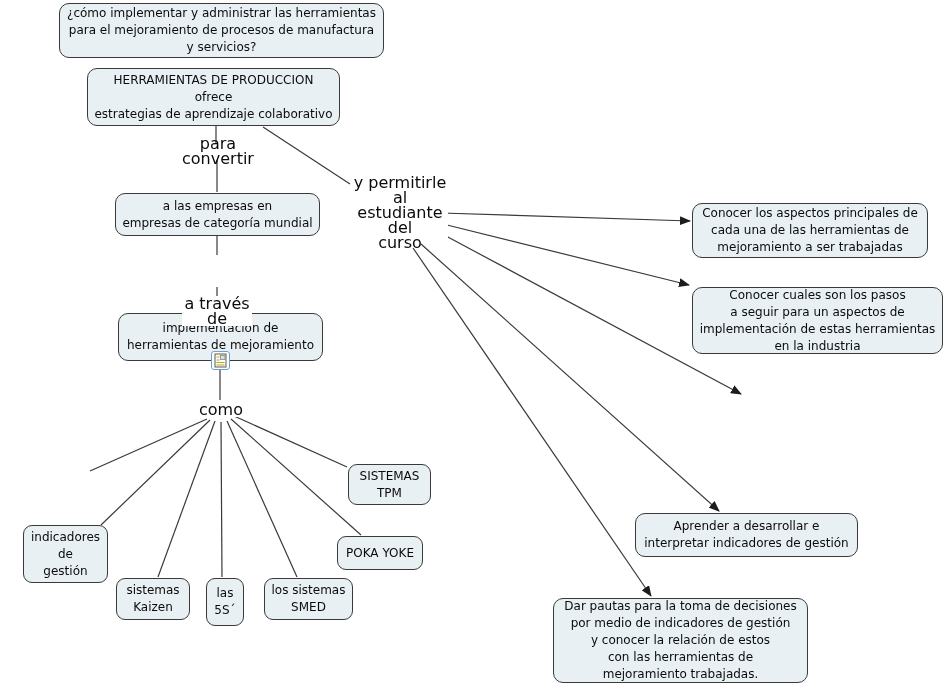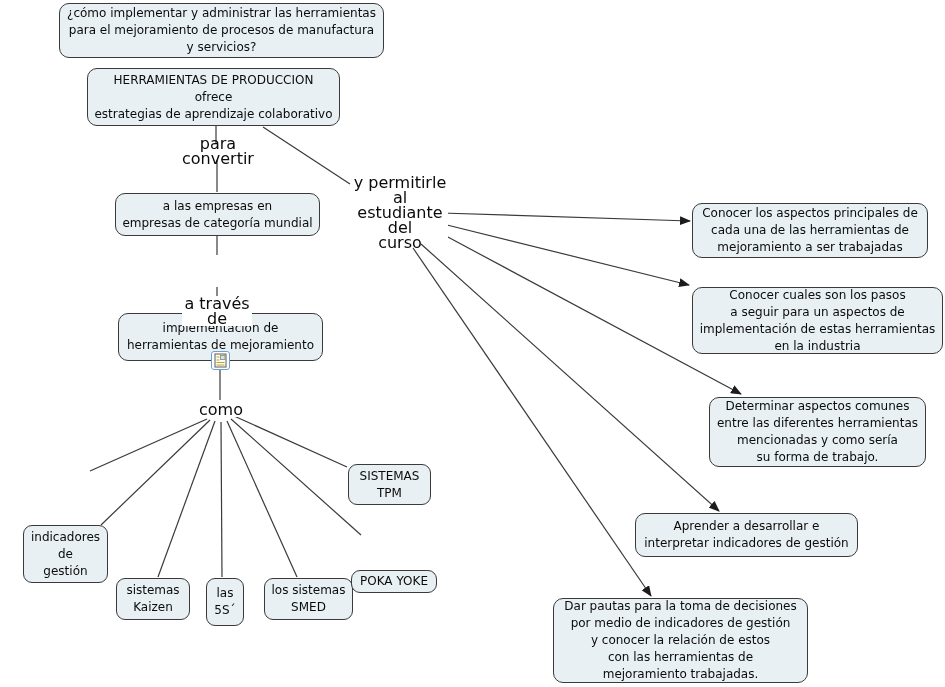--- a/index.html
+++ b/index.html
@@ -26,21 +26,21 @@
   
   #n-question        { left:59px;  top:3px;   width:325px; height:55px; }
   #n-herramientas    { left:87px;  top:68px;  width:253px; height:58px; }
   #n-empresas        { left:115px; top:193px; width:205px; height:43px; }
   #n-implementacion  { left:118px; top:313px; width:205px; height:48px; }
   #n-sistemas-visuales { left:3px;   top:471px; width:119px; height:29px; }
   #n-indicadores     { left:23px;  top:525px; width:85px;  height:58px; }
   #n-kaizen          { left:116px; top:578px; width:74px;  height:42px; }
   #n-las-5s          { left:206px; top:578px; width:38px;  height:48px; }
   #n-smed            { left:264px; top:578px; width:89px;  height:42px; }
-  #n-poka-yoke       { left:351px; top:536px; width:86px;  height:23px;margin-top:34px; }
+  #n-poka-yoke       { left:337px; top:536px; width:86px;  height:34px; }
   #n-tpm             { left:348px; top:464px; width:83px;  height:41px; }
   #n-obj1            { left:692px; top:203px; width:236px; height:55px; }
   #n-obj2            { left:692px; top:287px; width:251px; height:67px; }
   #n-obj3            { left:709px; top:397px; width:217px; height:70px; }
   #n-obj4            { left:635px; top:513px; width:223px; height:44px; }
   #n-obj5            { left:553px; top:598px; width:255px; height:85px; }
   #l-para-convertir  { left:168px; top:143px; width:100px; height:16px; }
   #l-a-traves-de     { left:182px; top:256px; width:70px;  height:30px;margin-top:40px; }
   #l-como            { left:196px; top:401px; width:50px;  height:16px; }
   #l-y-permitirle    { left:352px; top:181px; width:96px;  height:62px; }
@@ -103,24 +103,20 @@
   <div class="node small" id="n-tpm">SISTEMAS
 TPM</div>
 
   <div class="node" id="n-obj1">Conocer los aspectos principales de
 cada una de las herramientas de
 mejoramiento a ser trabajadas</div>
   <div class="node" id="n-obj2">Conocer cuales son los pasos
 a seguir para un aspectos de
 implementación de estas herramientas
 en la industria</div>
-  <div class="node" id="n-obj3">Determinar aspectos comunes
-entre las diferentes herramientas
-mencionadas y como sería
-su forma de trabajo.</div>
   <div class="node" id="n-obj4">Aprender a desarrollar e
 interpretar indicadores de gestión</div>
   <div class="node" id="n-obj5">Dar pautas para la toma de decisiones
 por medio de indicadores de gestión
 y conocer la relación de estos
 con las herramientas de
 mejoramiento trabajadas.</div>
 
   <div class="link-label" id="l-para-convertir">para convertir</div>
   <div class="link-label" id="l-a-traves-de">a través

